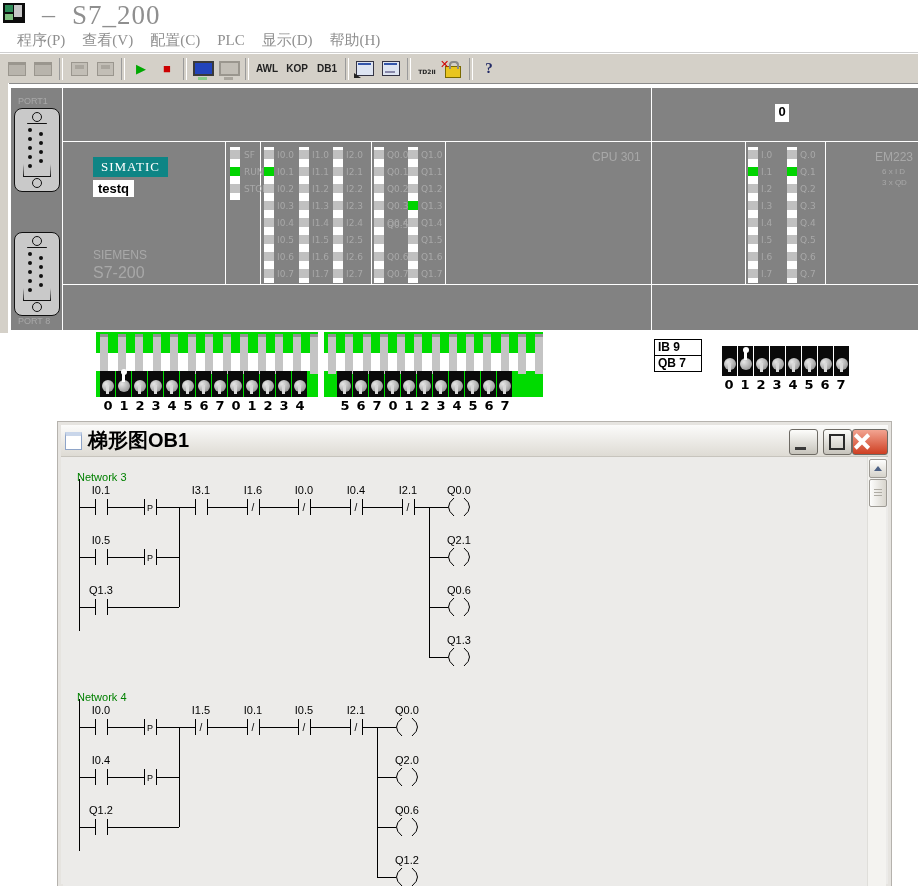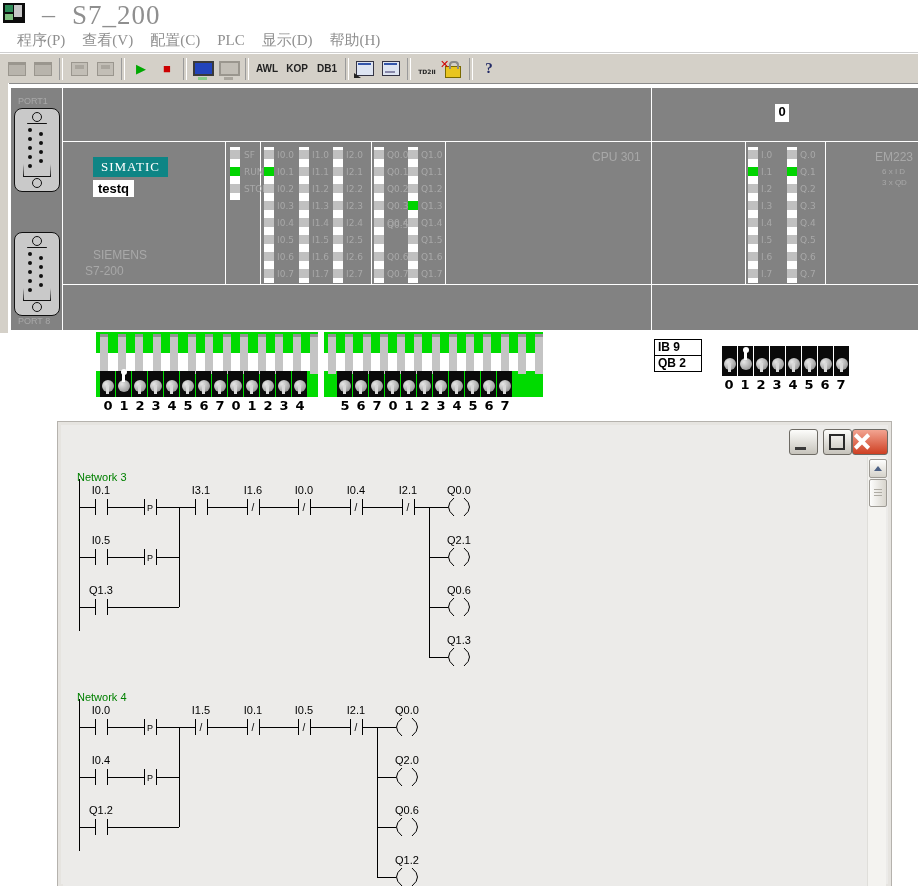--- a/index.html
+++ b/index.html
@@ -233,21 +233,21 @@
       <div class="pinz" style="left: 13px; top: 46px;"></div>
       <div class="pinz" style="left: 13px; top: 55px;"></div>
       <div class="pinz" style="left: 24px; top: 23px;"></div>
       <div class="pinz" style="left: 24px; top: 32px;"></div>
       <div class="pinz" style="left: 24px; top: 41px;"></div>
       <div class="pinz" style="left: 24px; top: 50px;"></div>
     </div>
     <div id="siemens-box" class="" style="position: absolute; left: 83px; top: 69px; background: rgb(14, 133, 133); color: rgb(255, 255, 255); font: 13px &quot;Liberation Serif&quot;, serif; letter-spacing: 1px; padding: 2px 8px;">SIMATIC</div>
     <div style="position: absolute; left: 83px; top: 92px; background: rgb(255, 255, 255); color: rgb(0, 0, 0); font: bold 13px &quot;Liberation Sans&quot;, sans-serif; padding: 1px 5px;">testq</div>
     <div class="panel-text" style="left: 83px; top: 160px; font-size: 12px;">SIEMENS</div>
-    <div class="panel-text" style="left: 75px; top: 176px; font-size: 12px;">S7-200</div>
+    <div class="panel-text" style="left: 83px; top: 176px; font-size: 16px;">S7-200</div>
     <div class="panel-text" style="left: 582px; top: 62px; font-size: 12px;">CPU 301</div>
     <div class="led-strip" style="left: 220px; top: 59px; height: 53px;"></div>
     <div class="led" style="left: 220px; top: 62px;"></div>
     <div class="led-label" style="left: 234px; top: 62px;">SF</div>
     <div class="led on" style="left: 220px; top: 79px;"></div>
     <div class="led-label" style="left: 234px; top: 79px;">RUN</div>
     <div class="led" style="left: 220px; top: 96px;"></div>
     <div class="led-label" style="left: 234px; top: 96px;">STOP</div>
     <div class="led-strip" style="left: 254px; top: 59px; height: 136px;"></div>
     <div class="led" style="left: 254px; top: 62px;"></div>
@@ -578,24 +578,28 @@
       <div class="numcell">3</div>
       <div class="numcell">4</div>
       <div class="numcell">5</div>
       <div class="numcell">6</div>
       <div class="numcell">7</div>
     </div>
   </div>
 
 <div id="io-box">
   <div class="io-cell">IB 9</div>
-  <div class="io-cell">QB 2</div>
+  <div class="io-cell">QB 7</div>
 </div>
 
 <div class="abs" id="ladder-win">
+  <div id="ladder-title">
+    <span id="mdi-icon"></span>
+    <span id="ladder-title-text">梯形图OB1</span>
+  </div>
   <div class="winbtn" style="left:731px;width:27px">
       <span class="wb-min-glyph"></span>
     </div>
   <div class="winbtn" style="left:765px;width:27px">
       <span class="wb-max-glyph"></span>
     </div>
   <div class="winbtn close" style="left:794px;width:34px">
       <span class="wb-x1"></span>
       <span class="wb-x2"></span>
     </div>

